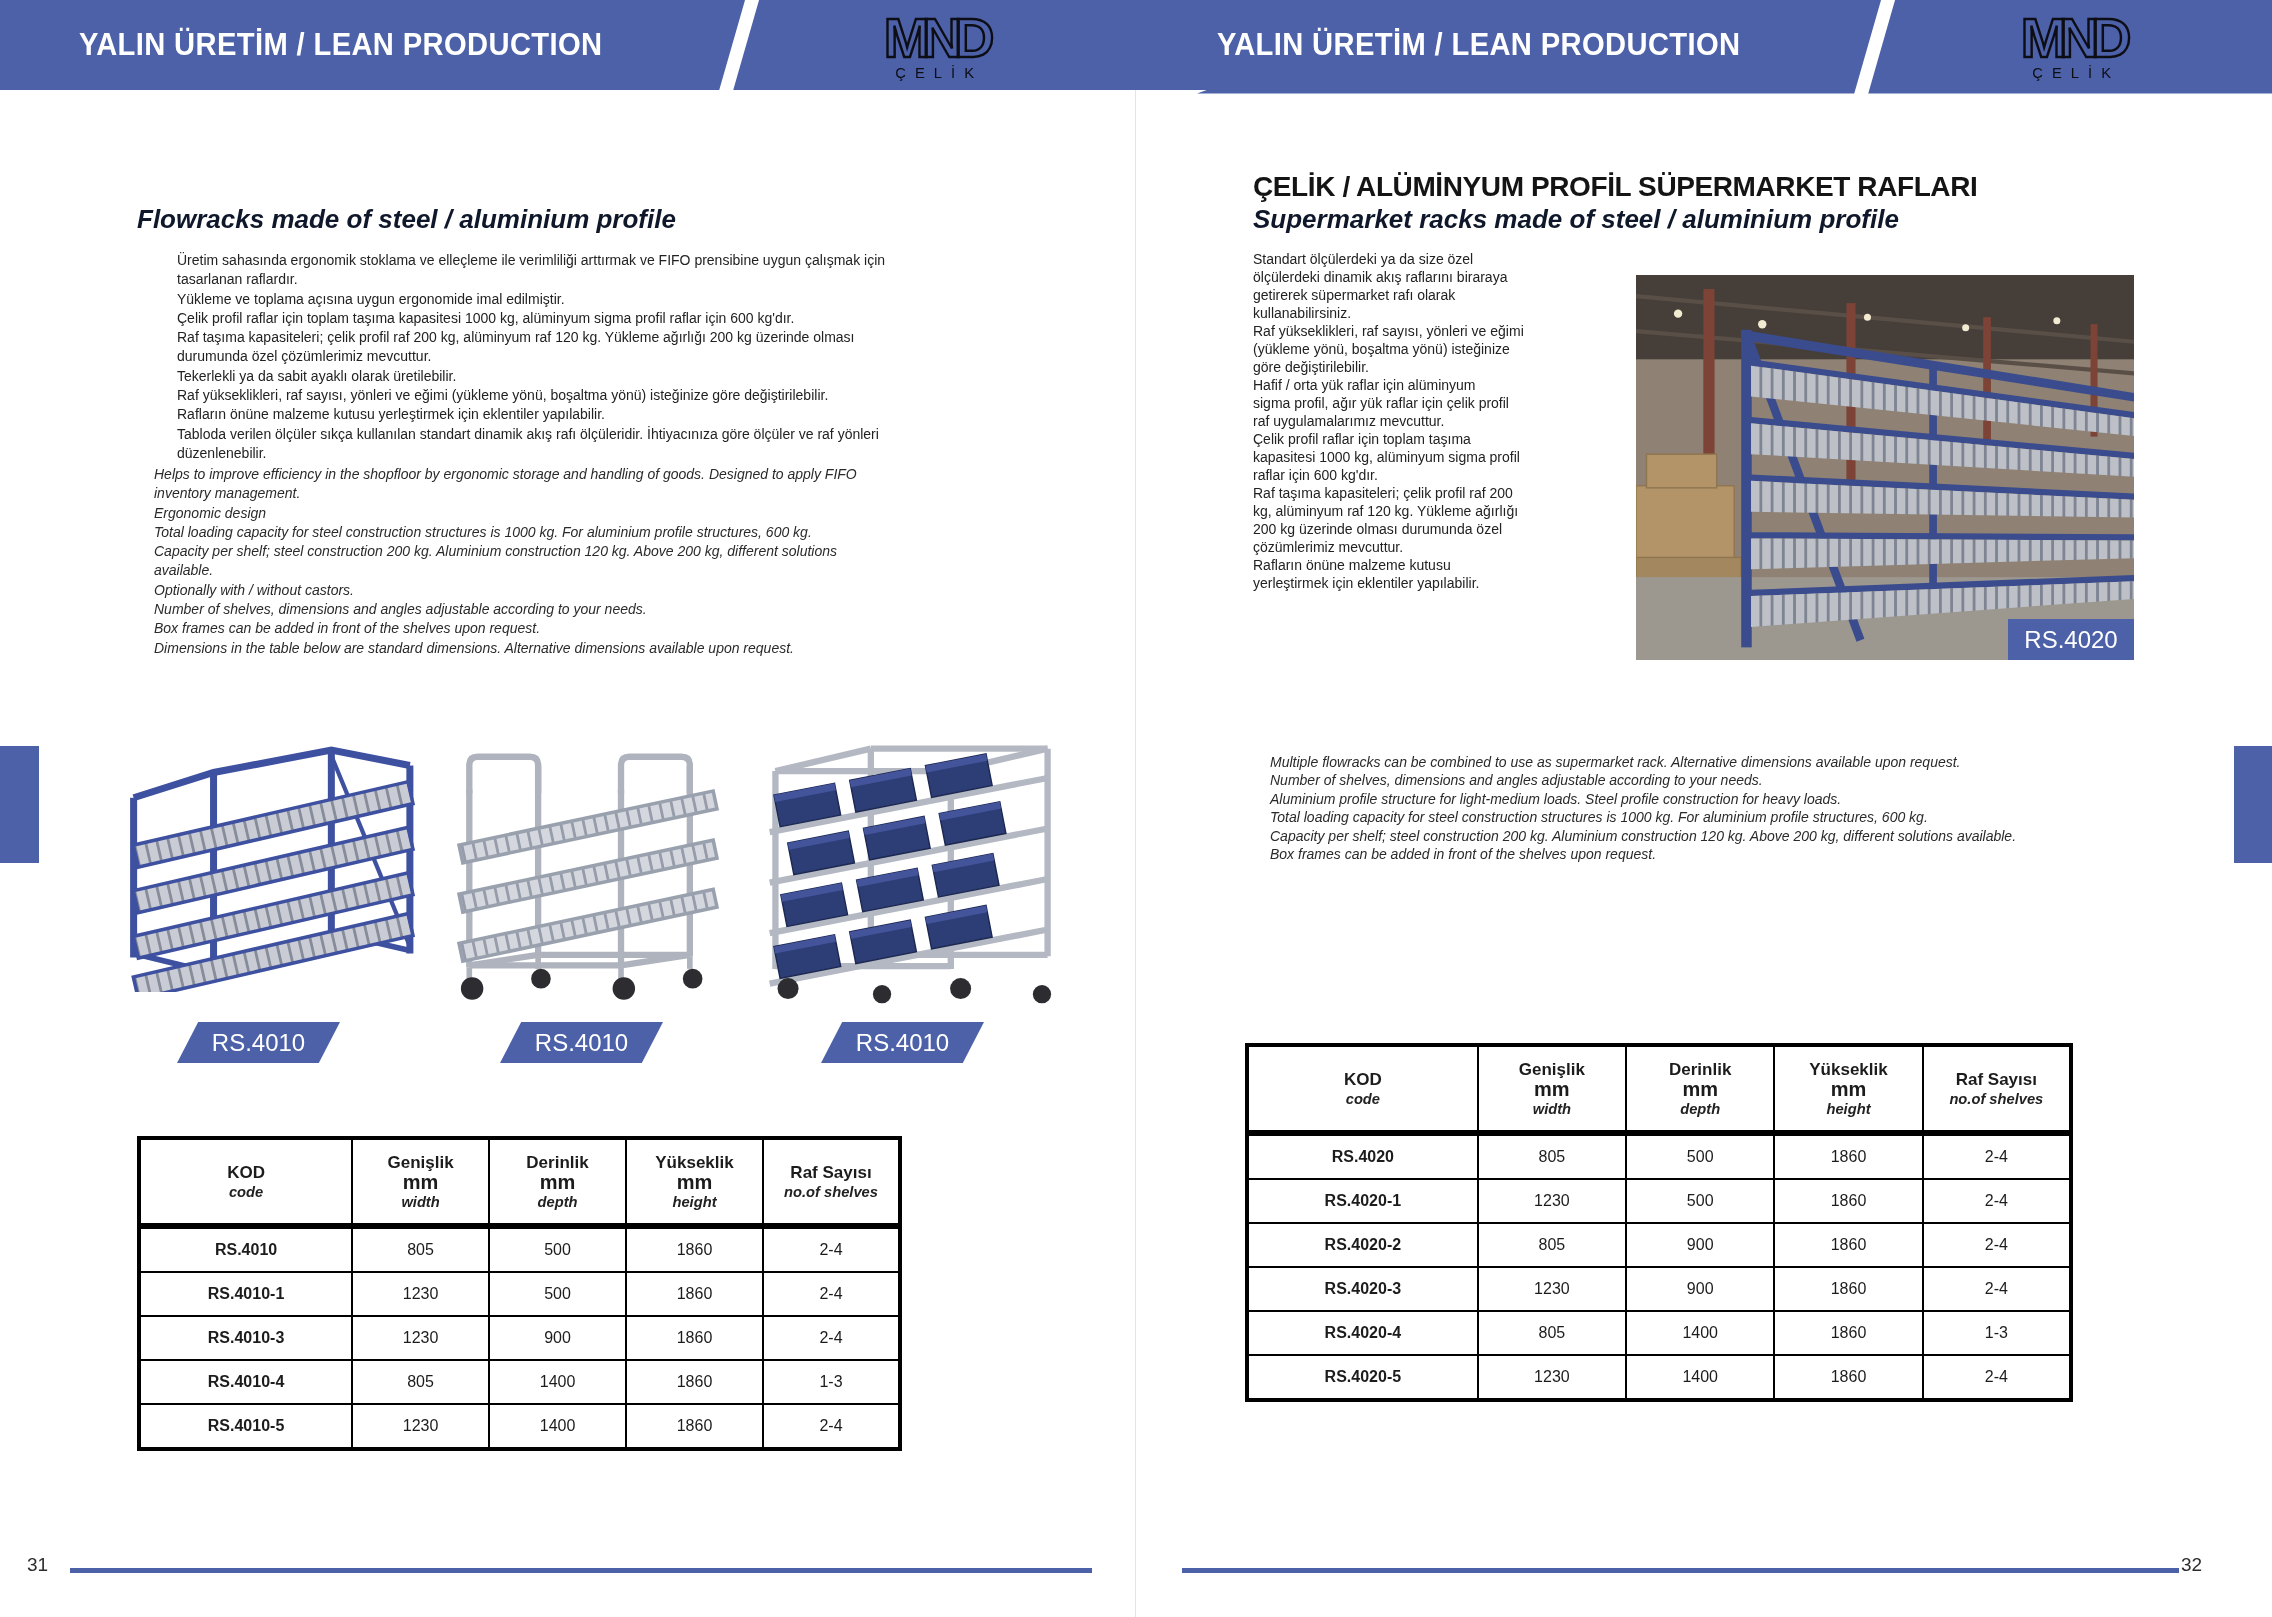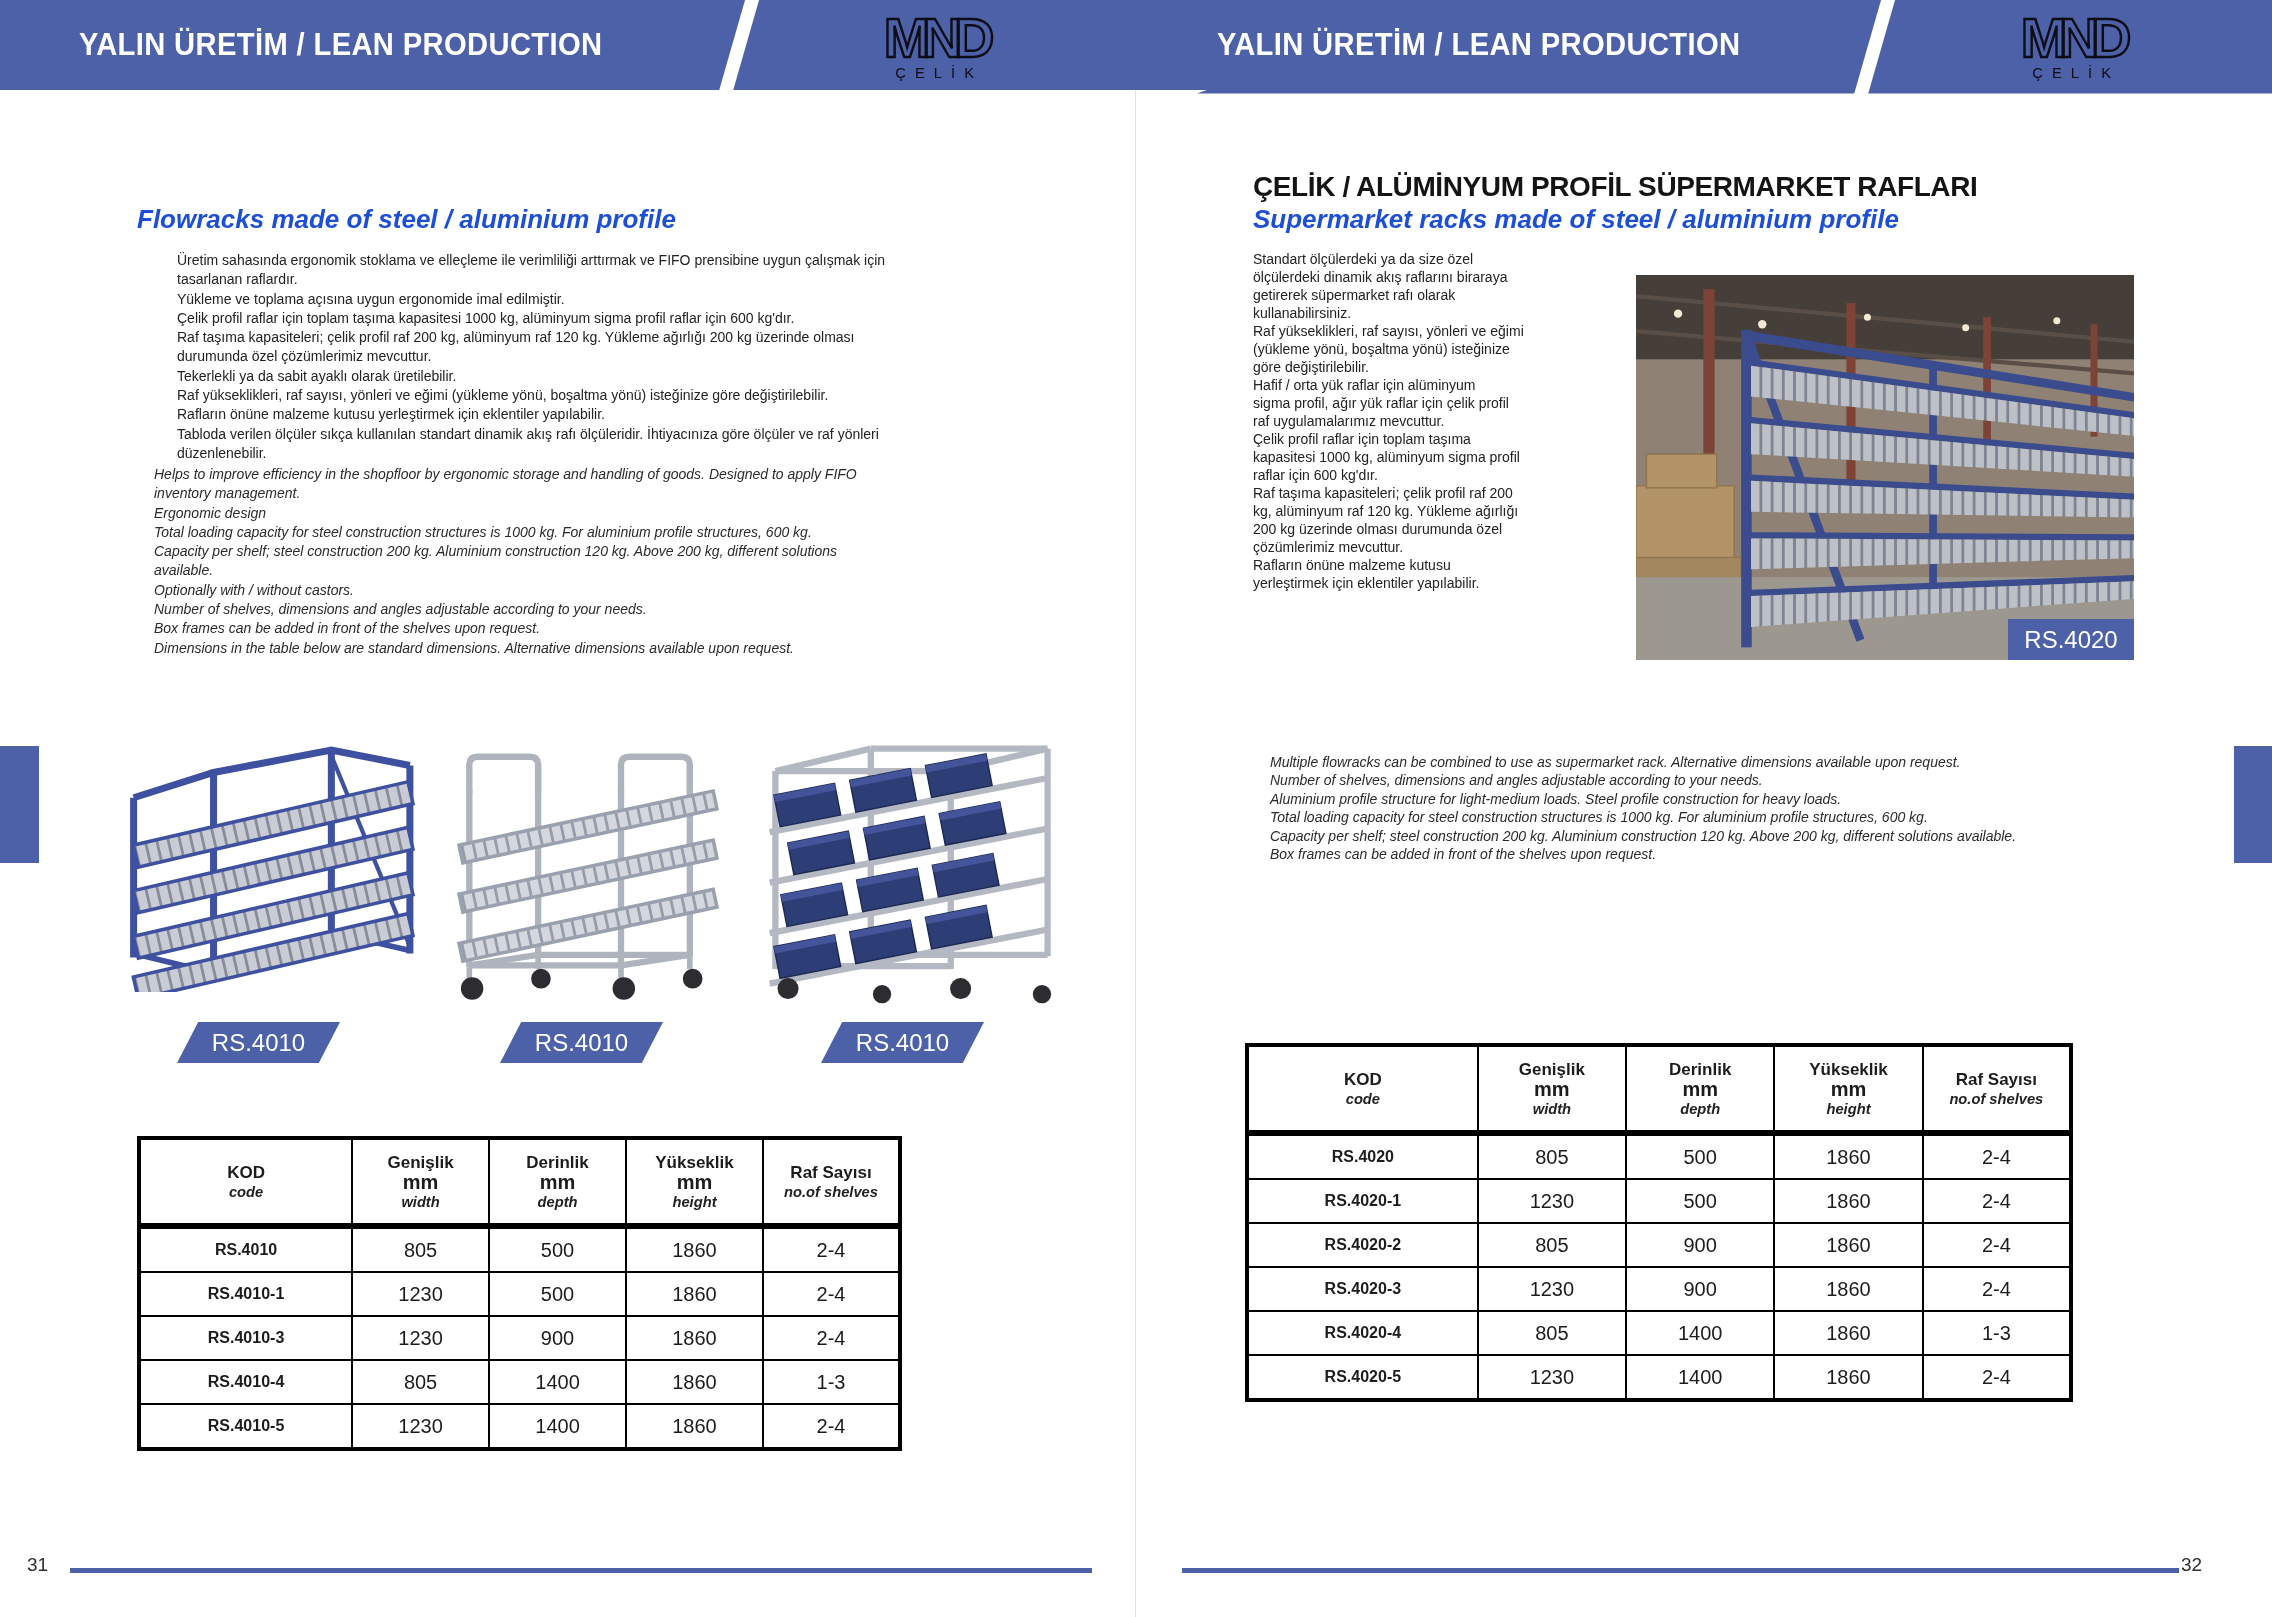--- a/index.html
+++ b/index.html
@@ -11,34 +11,34 @@
   .band-ext{left:1197px;top:90px;width:1076px;height:3.5px;background:#4d61a8;
             clip-path:polygon(9.8px 0,100% 0,100% 100%,0 100%);}
   .band-title{top:0;height:90px;line-height:90px;color:#ffffff;font-size:31px;font-weight:bold;
               letter-spacing:0.4px;transform:scaleX(.94);transform-origin:left center;white-space:nowrap;}
   .slash{top:-5.6px;width:14px;height:103px;background:#ffffff;transform:skewX(-16deg);}
   .logo{width:140px;height:83px;top:3.5px;}
   
   .seam{left:1135px;top:90px;width:1.4px;height:1528px;background:#e4e4e4;}
   
   .sec-title{font-size:28px;font-weight:bold;letter-spacing:-0.4px;color:#141414;white-space:nowrap;}
-  .sec-sub{font-size:26px;font-weight:bold;font-style:italic;color:#1d4ed8;white-space:nowrap;text-align:right;}
+  .sec-sub{font-size:26px;font-weight:bold;font-style:italic;color:#0f172a;white-space:nowrap;text-align:right;}
   .body-txt{font-size:14px;line-height:19.3px;white-space:pre-line;color:#222222;}
   .body-it{font-style:italic;color:#2a2a2a;margin-left:17px;}
   
   .rs-label{height:41px;width:163px;background:#4d61a8;color:#ffffff;font-size:24px;
             display:flex;align-items:center;justify-content:center;
             clip-path:polygon(13% 0,100% 0,87% 100%,0 100%);}
   .photo-label{background:#4d61a8;color:#ffffff;font-size:24px;display:flex;align-items:center;justify-content:center;}
   
   .spec-table{position:absolute;border-collapse:collapse;table-layout:fixed;background:#fff;
               text-align:center;border:4.2px solid #000;}
   .spec-table th,.spec-table td{border:2.8px solid #000;vertical-align:middle;padding:0;}
   .spec-table thead th{border-bottom:6.3px solid #000;height:83px;}
-  .spec-table td{height:42px;font-size:20px;color:#1c1c1c;}
+  .spec-table td{height:42px;font-size:16px;color:#1c1c1c;}
   .spec-table td.code{font-weight:bold;font-size:16px;}
   .h1{font-weight:bold;font-size:17px;line-height:21px;}
   .h2{font-weight:bold;font-size:20px;line-height:19.7px;}
   .h3{font-style:italic;font-size:14.7px;line-height:18px;color:#222;}
   
   .foot-line{top:1568px;height:4.9px;background:#4d61a8;}
   .page-num{top:1554px;font-size:19px;color:#2d2d2d;}
   
   .tab{background:#4d61a8;}
 </style>

